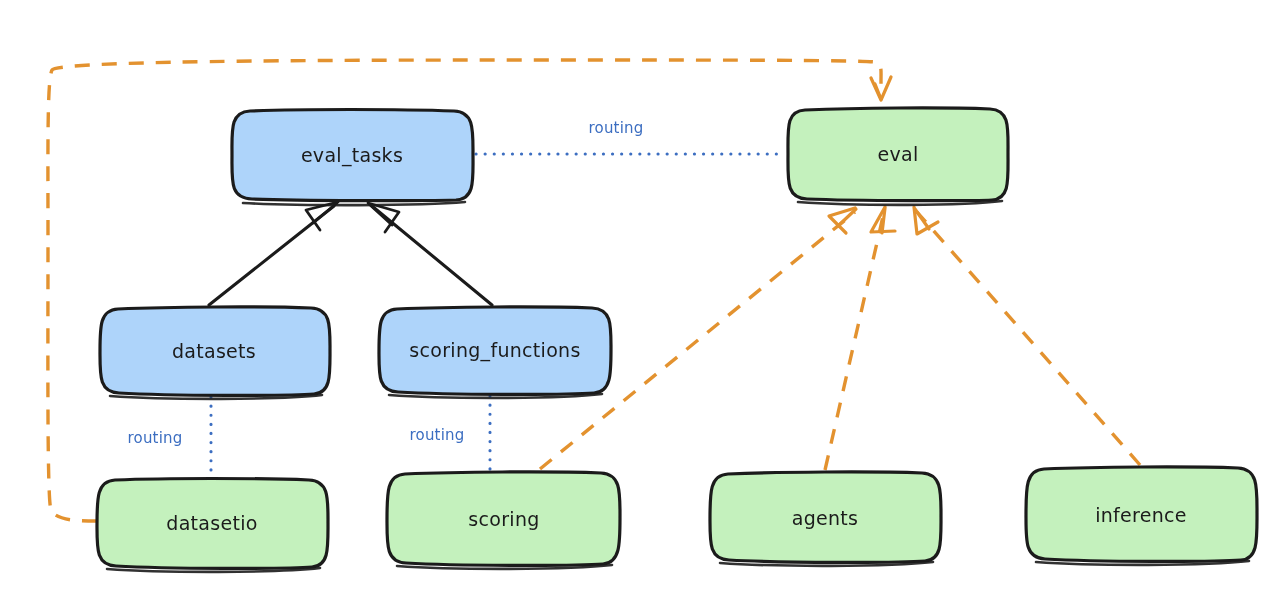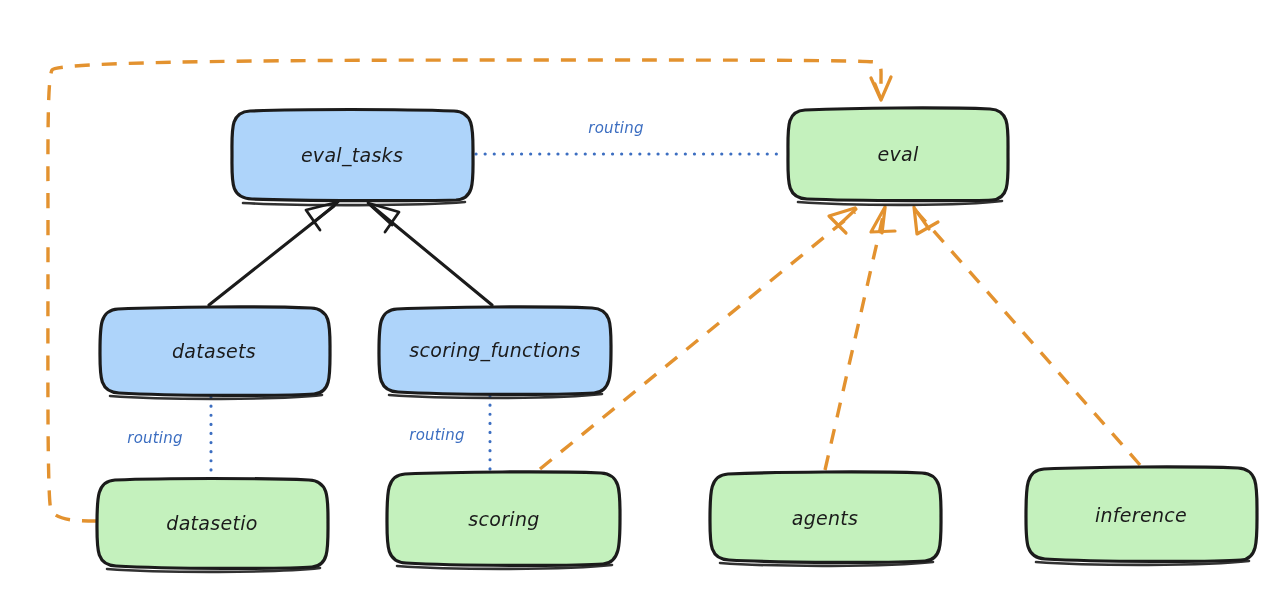--- a/index.html
+++ b/index.html
@@ -11,21 +11,20 @@
     width: 1280px;
     height: 596px;
     font-family: "DejaVu Sans", sans-serif;
     overflow: hidden;
   }
   #diagram-root {
     position: relative;
     width: 1280px;
     height: 596px;
     background: #ffffff;
-    font-style: italic;
   }
   svg.canvas {
     position: absolute;
     inset: 0;
     width: 1280px;
     height: 596px;
     display: block;
   }
   .node-label {
     font-family: "DejaVu Sans", sans-serif;

